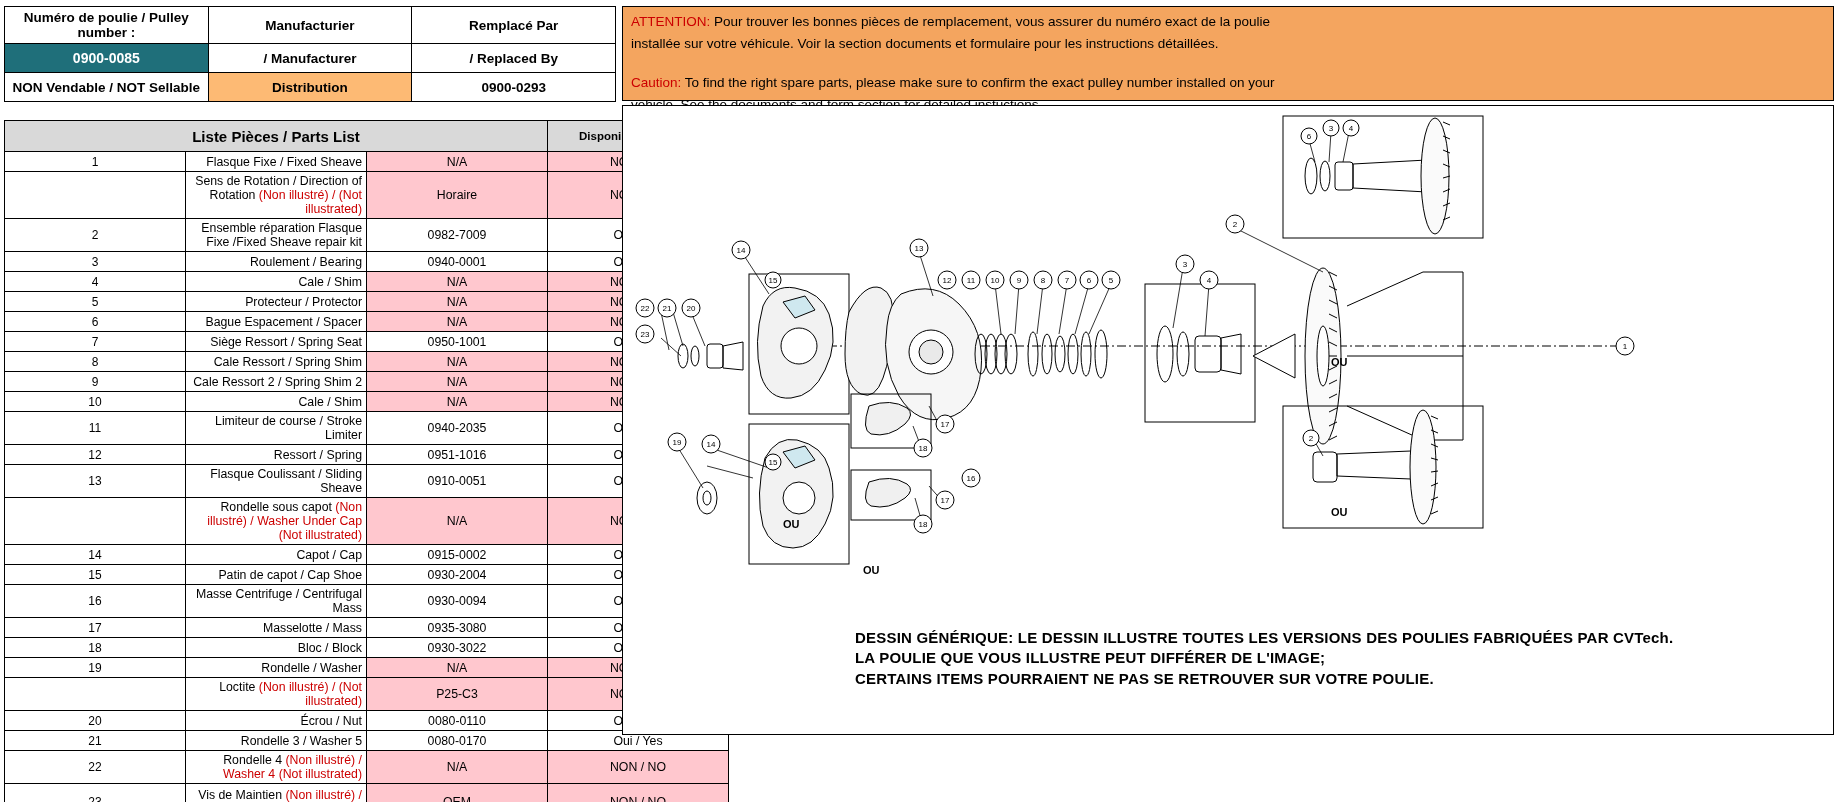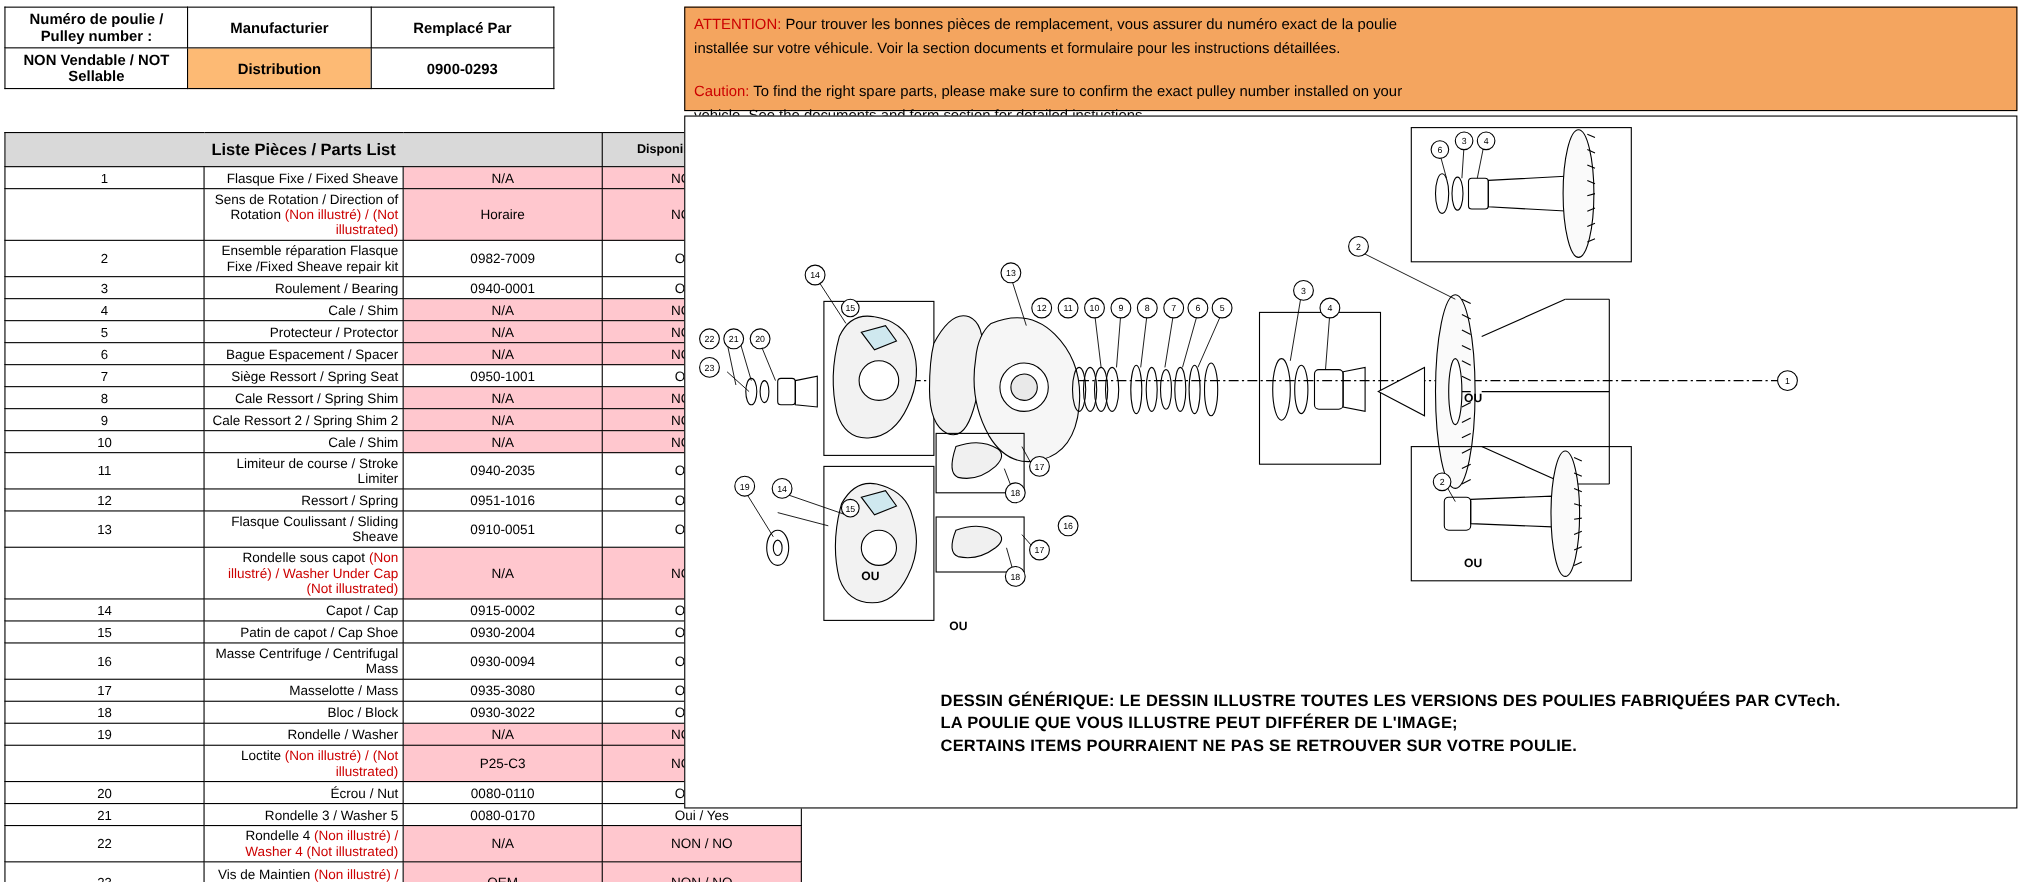--- a/index.html
+++ b/index.html
@@ -1,20 +1,20 @@
 <!DOCTYPE html>
 <html><head>
 <meta charset="utf-8">
 <style>
   html,body{margin:0;padding:0;background:#ffffff;}
   body{font-family:"Liberation Sans", sans-serif; width:1841px; height:802px; position:relative; overflow:hidden;}
   .page{position:relative;width:1841px;height:802px;}
 
   
-  .hdr{position:absolute;left:4px;top:6px;width:500px;border-collapse:collapse;table-layout:fixed;}
+  .hdr{position:absolute;left:4px;top:6px;width:612px;border-collapse:collapse;table-layout:fixed;}
   .hdr td{border:1px solid #000;font-size:13.5px;text-align:center;padding:3px 2px;height:22px;}
   .hdr .lbl{font-weight:bold;}
   .hdr .num{background:#1f6f7a;color:#ffffff;font-weight:bold;font-size:14px;}
   .hdr .blue{background:#fdba74;font-weight:bold;}
   .hdr .white{background:#ffffff;font-weight:bold;}
 
   
   .attn{position:absolute;left:622px;top:6px;width:1212px;height:95px;background:#f4a55f;border:1px solid #000;box-sizing:border-box;padding:5px 8px;font-size:13.5px;line-height:1.5;}
   .attn b.red{color:#cc0000;font-weight:normal;}
   .attn .ln{margin:0 0 2px 0;}
@@ -43,20 +43,25 @@
 <body>
 
 <div class="page">
 
   <table class="hdr">
     <tbody>
         <tr>
       <td class="lbl" rowspan="1">Numéro de poulie / Pulley number :</td>
       <td class="lbl">Manufacturier</td>
       <td class="lbl">Remplacé Par</td>
+    </tr>
+    <tr>
+      <td class="num">0900-0085</td>
+      <td class="lbl">/ Manufacturer</td>
+      <td class="lbl">/ Replaced By</td>
     </tr>
     <tr>
       <td class="lbl">NON Vendable / NOT Sellable</td>
       <td class="blue">Distribution</td>
       <td class="white">0900-0293</td>
     </tr>
   </tbody>
     </table>
 
   <div class="attn">

